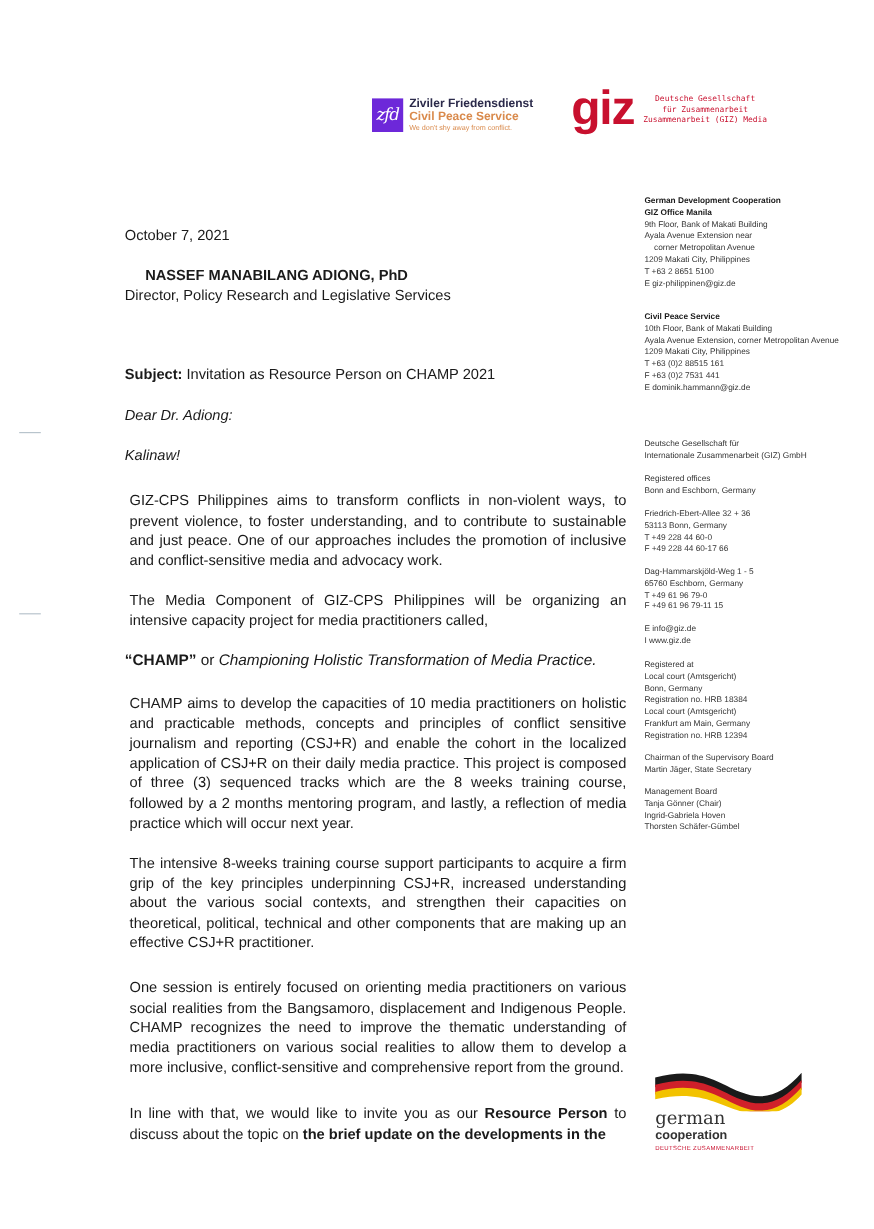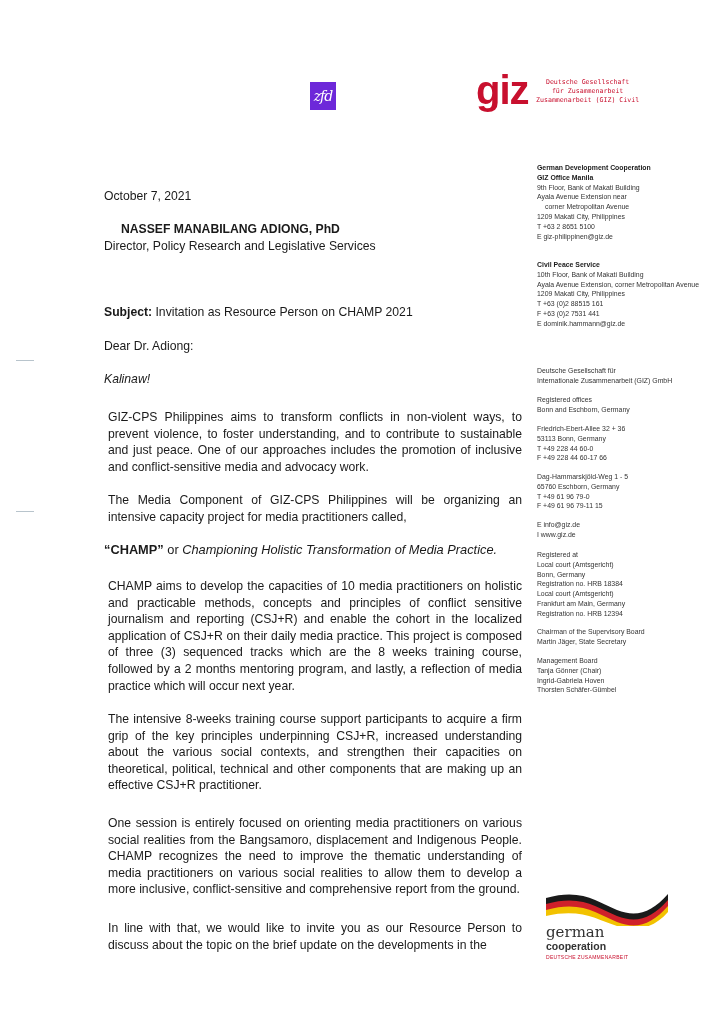--- a/index.html
+++ b/index.html
@@ -23,33 +23,33 @@
                 font-size: 6.6px; color: #c8102e; line-height: 9px; white-space: nowrap; text-align: center; }
 
     
     .main { position: absolute; left: 104px; top: 188px; width: 414px; font-size: 12.2px; line-height: 16.6px; }
     .main p { margin: 4px; text-align: justify; }
     .date { position: absolute; top: 0; }
     .recipient { position: absolute; top: 33px; }
     .recipient .name { font-weight: bold; margin-left: 17px; }
     .subject { position: absolute; top: 116px; }
     .subject b { font-weight: bold; }
-    .salutation { position: absolute; top: 150px; }
+    .salutation { position: absolute; top: 150px; font-style: italic; }
     .greeting { position: absolute; top: 183px; font-style: italic; }
     .para { position: absolute; left: 0; width: 414px; }
     .p1 { top: 217px; }
     .p2 { top: 300px; }
     .champ-title { position: absolute; top: 354px; font-size: 12.8px; white-space: nowrap; }
     .champ-title .acr { font-weight: bold; }
     .champ-title .full { font-style: italic; }
     .p3 { top: 386px; }
     .p4 { top: 519px; }
     .p5 { top: 623px; }
     .p6 { top: 728px; }
-    .p6 b { font-weight: normal; }
+    .p6 b { font-weight: bold; }
 
     
     .sidebar { position: absolute; left: 537px; top: 163px; width: 190px; font-size: 6.9px; line-height: 9.8px; color: #333; }
     .sb-block { position: absolute; left: 0; white-space: nowrap; }
     .sb-block .h { font-weight: bold; color: #1a1a1a; }
     .indent { padding-left: 8px; }
 
     
     .margin-mark { position: absolute; left: 16px; width: 18px; height: 1px; background: #b8c4cc; }
 
@@ -57,28 +57,33 @@
     .gc-logo { position: absolute; left: 536px; top: 890px; width: 150px; height: 72px; }
     .gc-text1 { position: absolute; left: 10px; top: 34px; font-family: "DejaVu Serif", serif; font-size: 15px; color: #333; line-height: 16px; }
     .gc-text2 { position: absolute; left: 10px; top: 50px; font-size: 10.5px; font-weight: bold; color: #333; line-height: 12px; }
     .gc-text3 { position: absolute; left: 10px; top: 64px; font-size: 5px; color: #c8102e; letter-spacing: 0.3px; line-height: 7px; }
   </style>
 </head>
 <body>
 
 <div class="logo-zfd">
   <div class="zfd-mark">zfd</div>
+  <div class="zfd-text">
+    <div class="zfd-line1">Ziviler Friedensdienst</div>
+    <div class="zfd-line2">Civil Peace Service</div>
+    <div class="zfd-line3">We don't shy away from conflict.</div>
+  </div>
 </div>
 
 <div class="logo-giz">
   <div class="giz-mark">giz</div>
   <div class="giz-text">
     <div>Deutsche Gesellschaft</div>
     <div>für Zusammenarbeit</div>
-    <div>Zusammenarbeit (GIZ) Civil</div>
+    <div>Zusammenarbeit (GIZ) Media</div>
   </div>
 </div>
 
 <div class="margin-mark" style="top:360px"></div>
 <div class="margin-mark" style="top:511px"></div>
 
 <div class="main">
   <div class="date">October 7, 2021</div>
 
   <div class="recipient">

